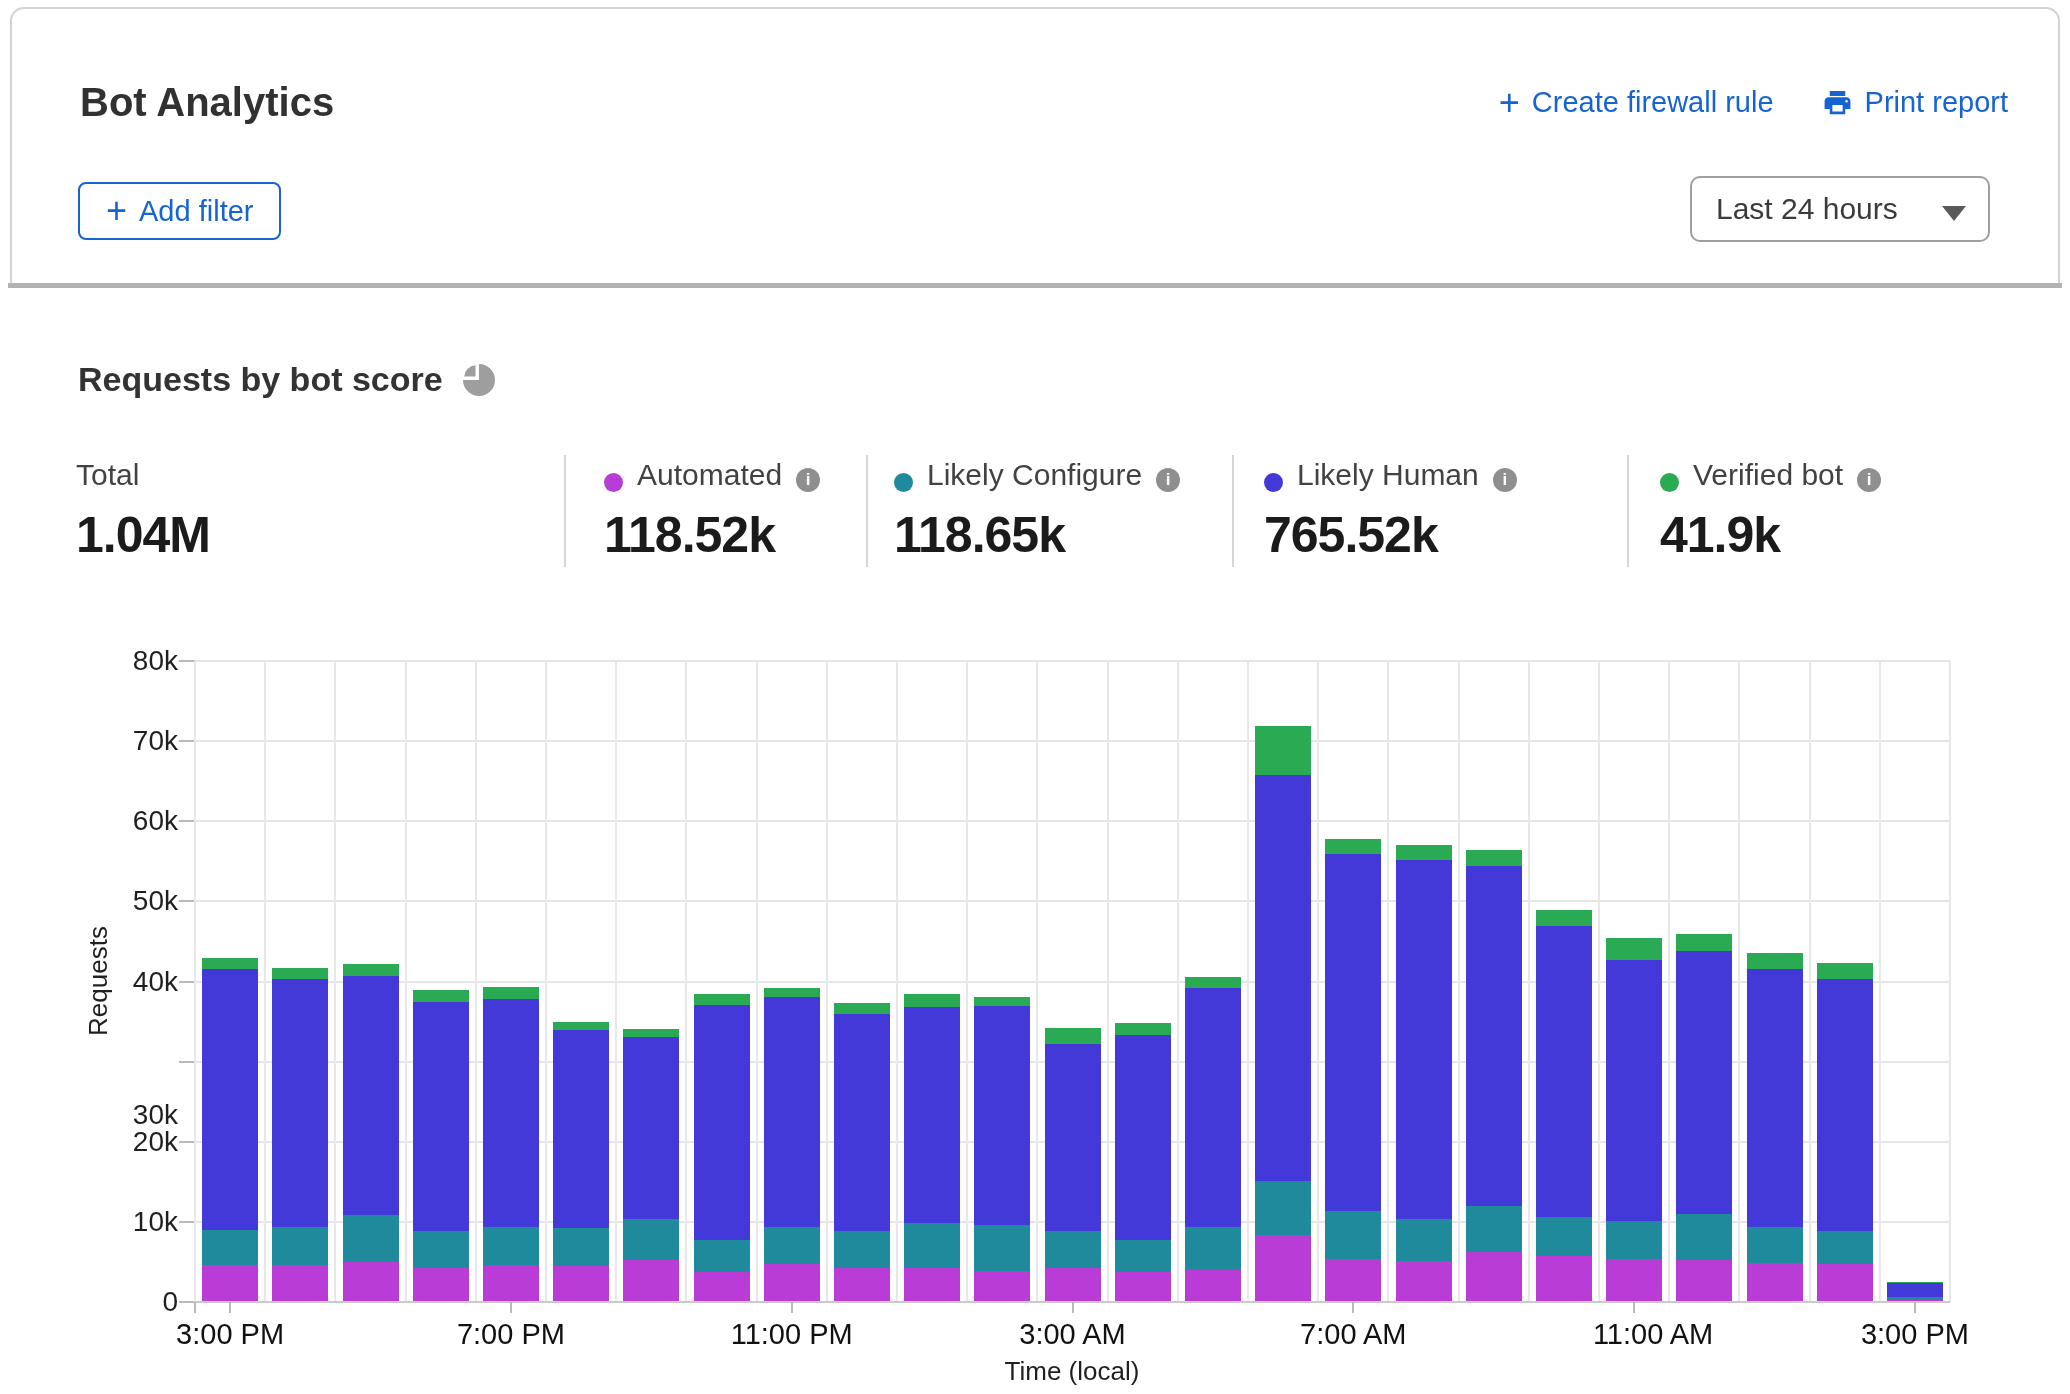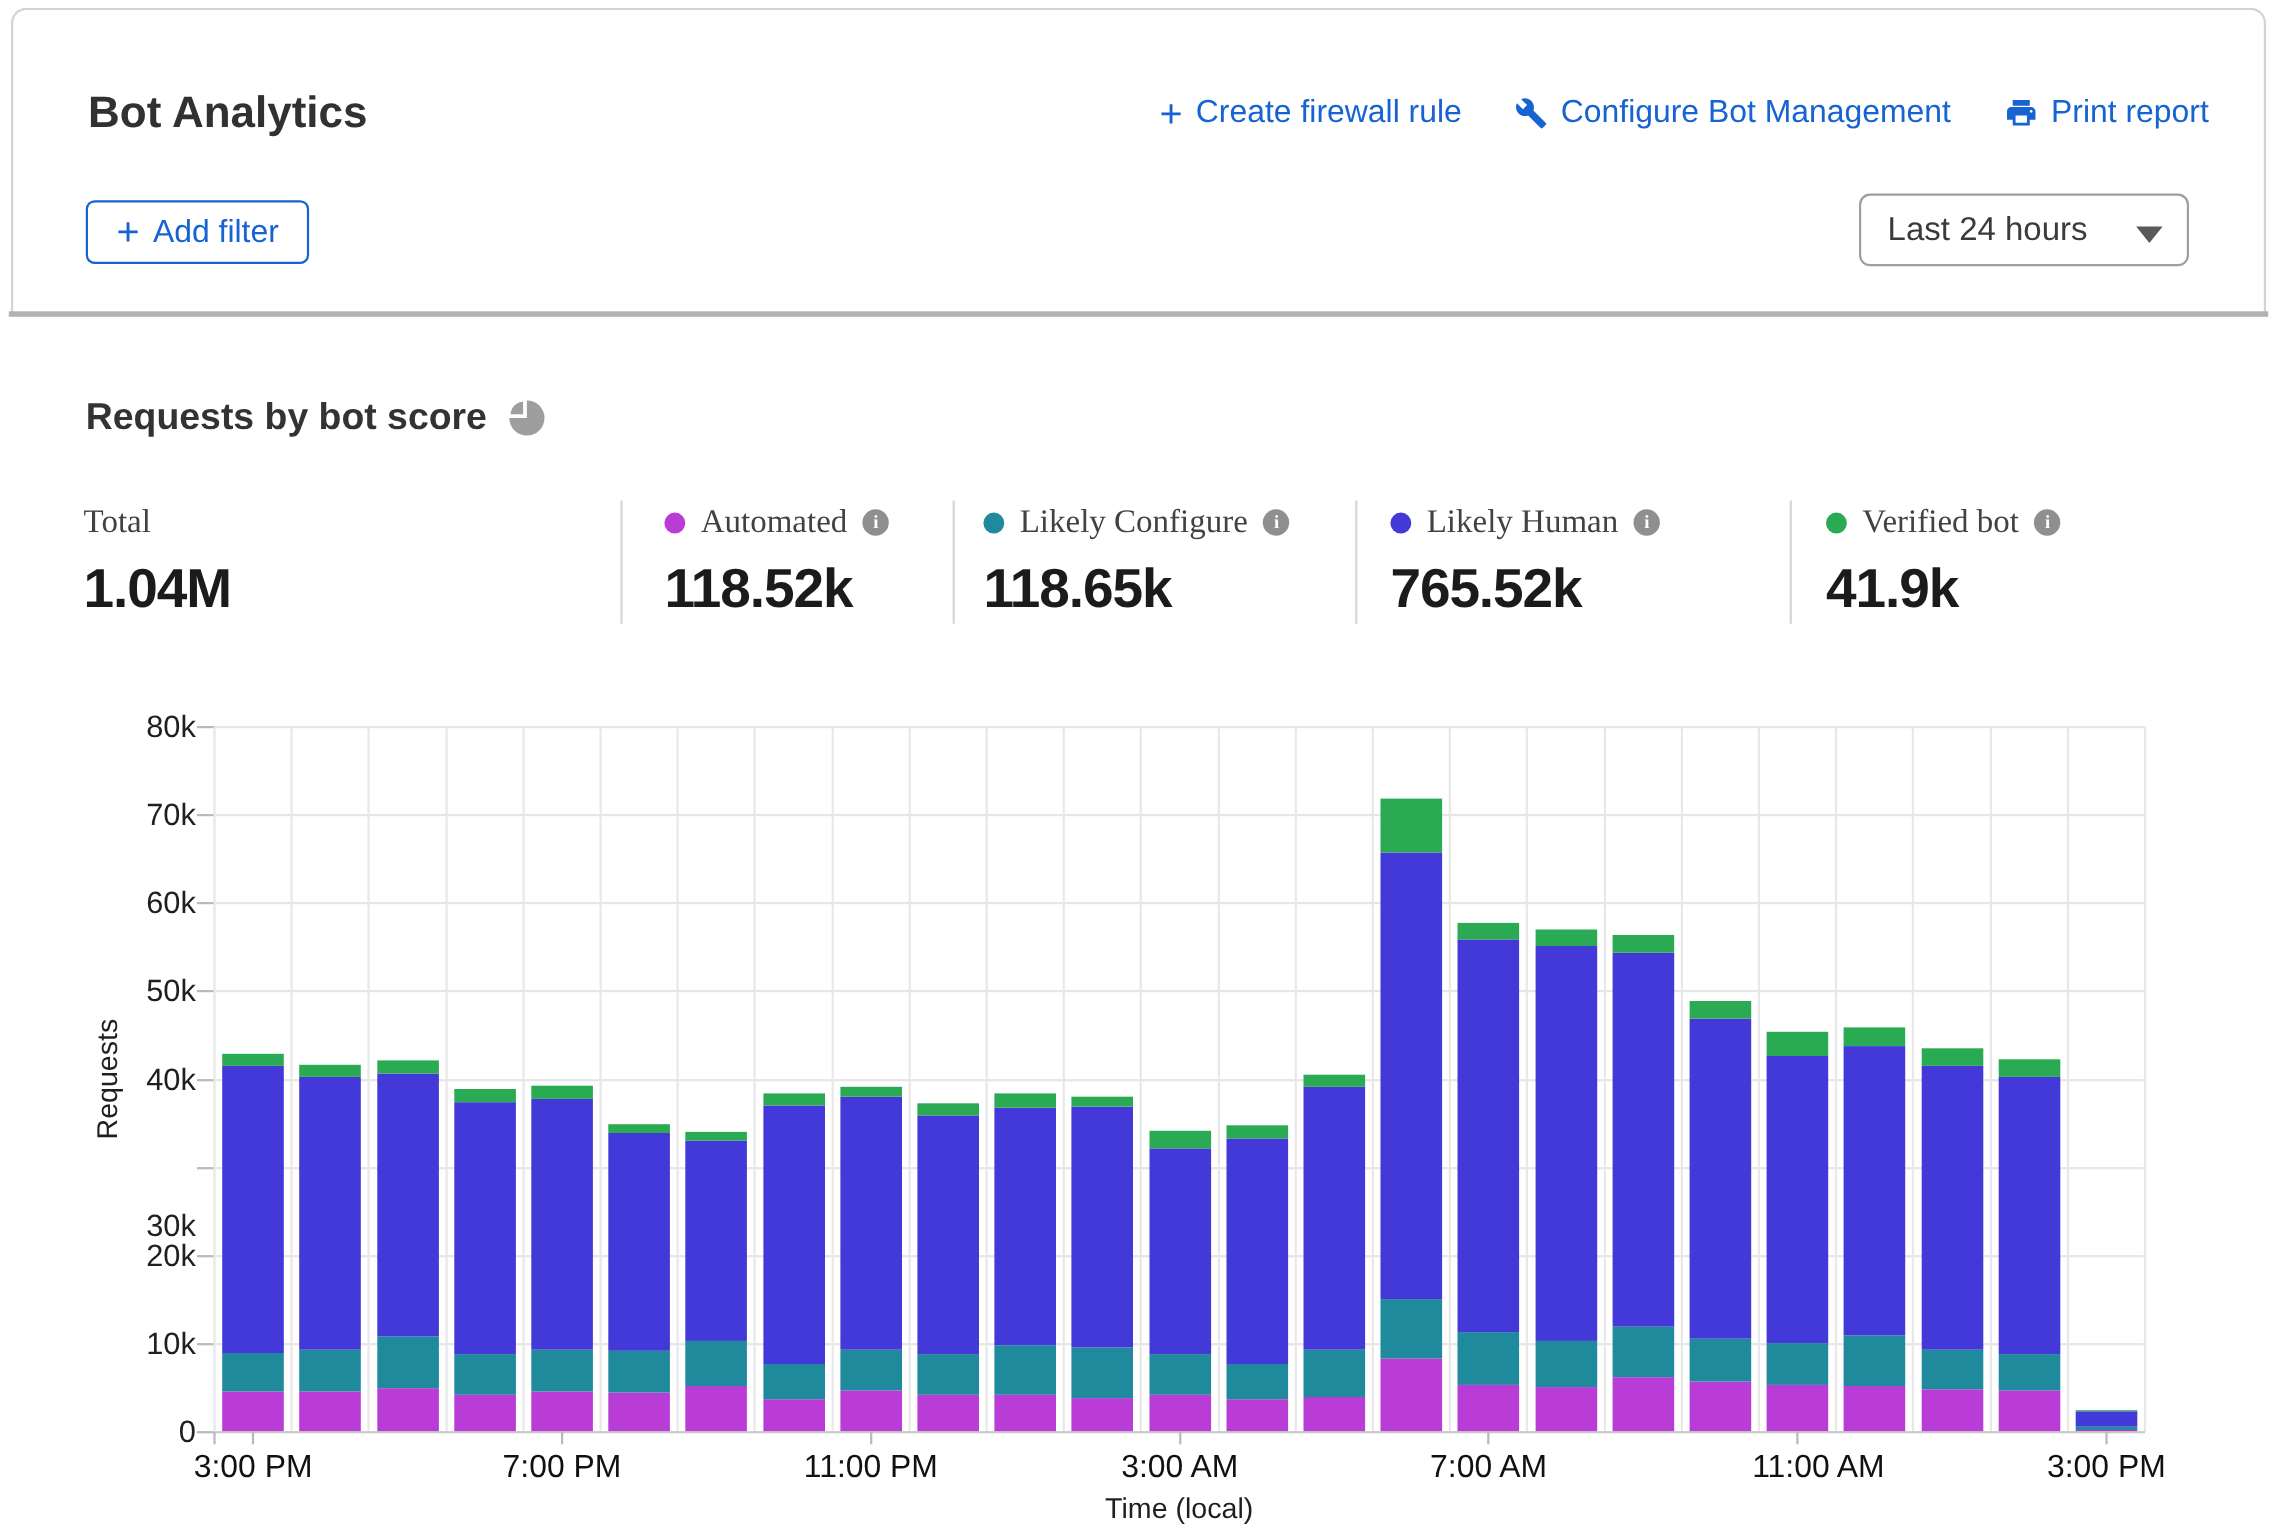--- a/index.html
+++ b/index.html
@@ -19,21 +19,21 @@
   .dropdown{position:absolute;left:1690px;top:176px;width:300px;height:66px;border:2px solid #9f9f9f;
        border-radius:10px;background:#fff;display:flex;align-items:center;box-sizing:border-box;
        padding-left:24px;font-size:30px;color:#3b3b3b;cursor:pointer;}
   .caret{position:absolute;right:22px;top:28px;width:0;height:0;border-left:12px solid transparent;
        border-right:12px solid transparent;border-top:15px solid #5a5a5a;}
   
   .section-row{position:absolute;left:78px;top:360px;display:flex;align-items:center;gap:18px;}
   .section-title{font-size:34px;font-weight:700;color:#333;}
   
   .stat{position:absolute;top:458px;}
-  .stat-label-row{display:flex;align-items:center;gap:14px;height:34px;font-family:Liberation Serif, serif;}
+  .stat-label-row{display:flex;align-items:flex-end;gap:14px;height:34px;}
   .stat-label{font-size:30px;color:#424242;}
   .dot{width:19px;height:19px;border-radius:50%;}
   .info-icon{width:24px;height:24px;border-radius:50%;background:#8f8f8f;color:#fff;display:flex;
        align-items:center;justify-content:center;font-size:17px;font-weight:700;cursor:pointer;}
   .stat-value{margin-top:14px;font-size:50px;font-weight:700;color:#1b1b1b;letter-spacing:-1px;}
   .stat-divider{position:absolute;top:455px;width:2px;height:112px;background:#d6d6d6;}
   
   .gridline-h{position:absolute;height:2px;background:#e6e6e6;}
   .gridline-v{position:absolute;width:2px;background:#e8e8e8;}
   .axis-line-x{position:absolute;height:2px;background:#c9c9c9;}
@@ -50,28 +50,20 @@
 
 <div class="page">
 
   <div class="header-card"></div>
   <div class="page-title">Bot Analytics</div>
 
   <div class="header-links">
     <a class="hlink">
       <span class="plus-glyph">+</span>
       <span>Create firewall rule</span>
-    </a>
-    <a class="hlink">
-      <span style="display:flex;">
-        <svg width="30" height="30" viewBox="0 0 24 24">
-            <path fill="#1663d1" d="M22.7 19l-9.1-9.1c.9-2.3.4-5-1.5-6.9-2-2-5-2.4-7.4-1.3L9 6 6 9 1.6 4.7C.4 7.1.9 10.1 2.9 12.1c1.9 1.9 4.6 2.4 6.9 1.5l9.1 9.1c.4.4 1 .4 1.4 0l2.3-2.3c.5-.4.5-1.1.1-1.4z"></path>
-          </svg>
-      </span>
-      <span>Configure Bot Management</span>
     </a>
     <a class="hlink">
       <span style="display:flex;">
         <svg width="31" height="31" viewBox="0 0 24 24">
             <path fill="#1663d1" d="M19 8H5c-1.66 0-3 1.34-3 3v6h4v4h12v-4h4v-6c0-1.66-1.34-3-3-3zm-3 11H8v-5h8v5zm3-7c-.55 0-1-.45-1-1s.45-1 1-1 1 .45 1 1-.45 1-1 1zm-1-9H6v4h12V3z"></path>
           </svg>
       </span>
       <span>Print report</span>
     </a>
   </div>

